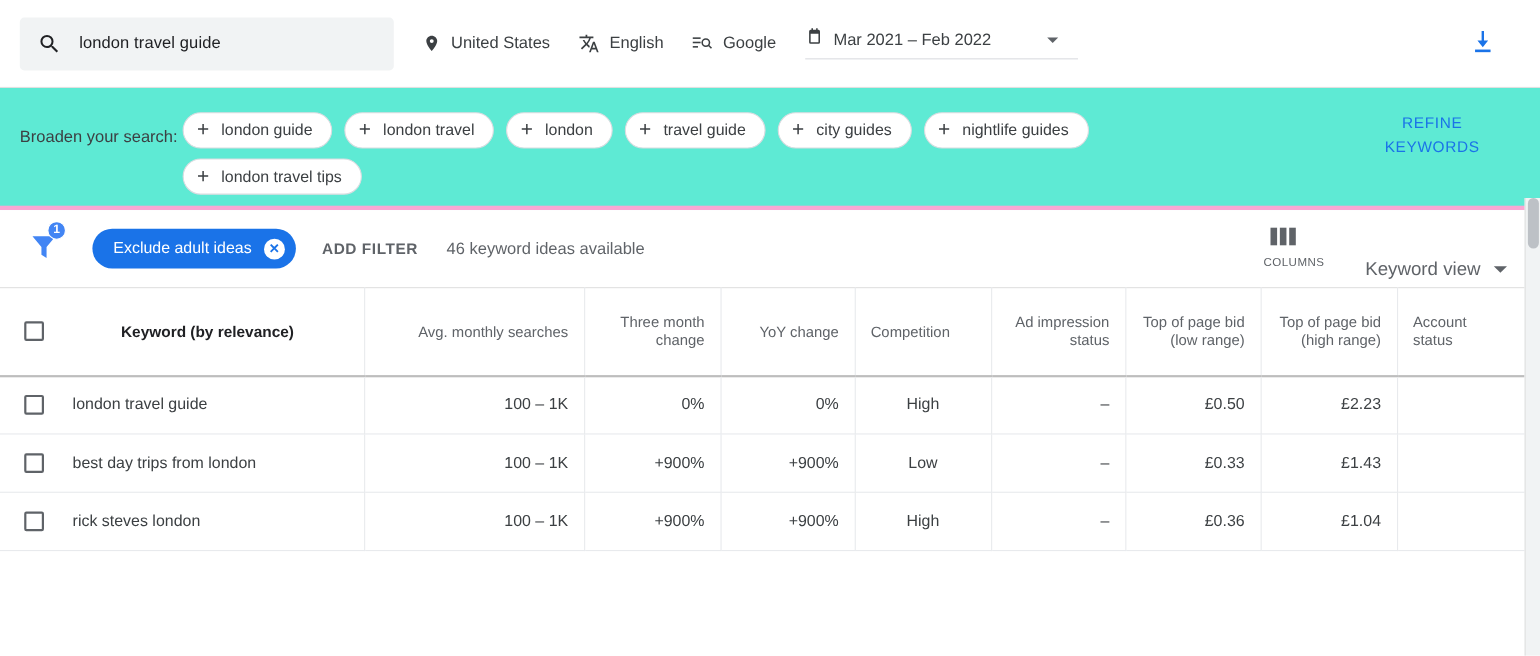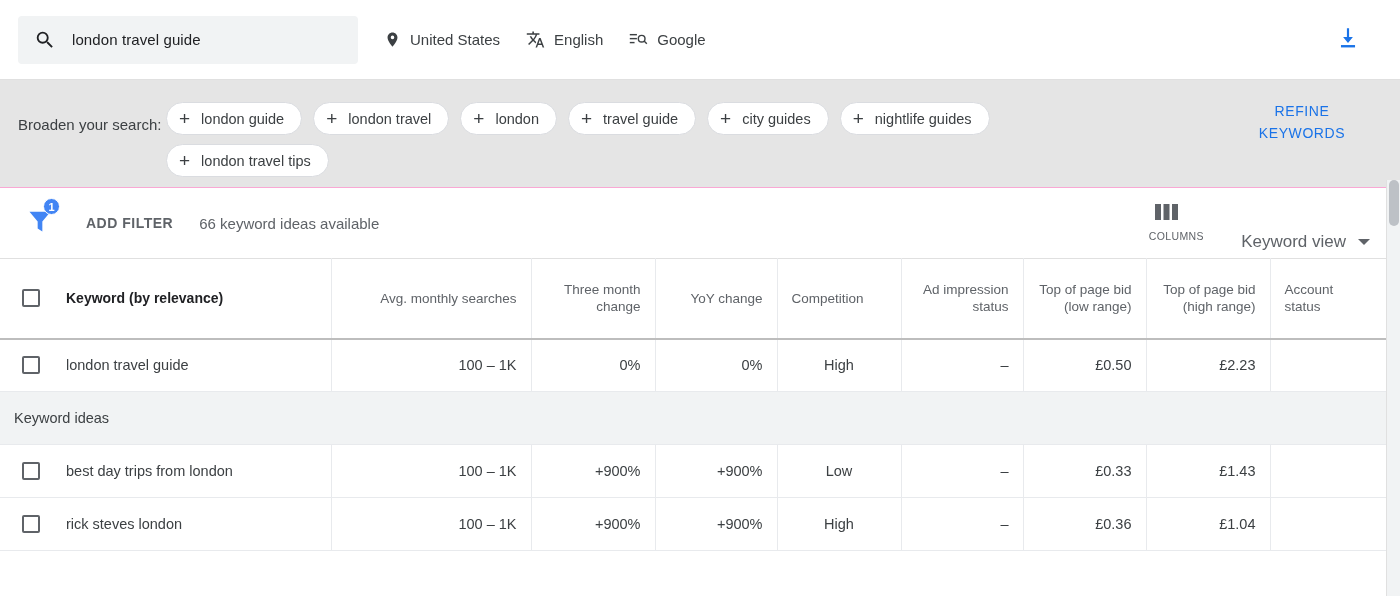--- a/index.html
+++ b/index.html
@@ -67,22 +67,22 @@
     cursor: pointer;
   }
 
   
   #broaden {
     position: relative;
     min-height: 98px;
     display: flex;
     align-items: flex-start;
     padding: 16px 18px 10px 18px;
-    border-bottom: 1px solid #f9a8d4;
-    background: #e5e5e5;
+    border-bottom: 4px solid #f9a8d4;
+    background: #5eead4;
   }
   #broaden-label {
     width: 148px; flex: 0 0 148px;
     font-size: 15px; color: #3c4043;
     line-height: 21px;
     padding-top: 18px;
   }
   #chips {
     display: flex; flex-wrap: wrap;
     gap: 9px 11px;
@@ -203,21 +203,21 @@
     text-align: left;
     font-size: 14px;
     font-weight: bold;
     color: #202124;
     padding-left: 0;
   }
   #kwtable thead th.num { text-align: right; }
   #kwtable thead th.txt { text-align: left; }
   #kwtable thead th.last { border-right: none; }
 
-  th.kwcol .hdr-inner { display: flex; align-items: center; }
+  th.kwcol .hdr-inner { display: flex; align-items: center; gap: 44px; }
   .cbox {
     width: 18px; height: 18px;
     border: 2px solid #5f6368;
     border-radius: 2px;
     flex: 0 0 18px;
     background: #fff;
     cursor: pointer;
   }
   th.kwcol .cbox { margin-left: 22px; margin-right: 26px; }
   td.kwcell .cbox { margin-left: 22px; margin-right: 26px; }
@@ -301,20 +301,31 @@
         <rect x="1" y="5" width="9" height="1.8" fill="#3c4043"></rect>
         <rect x="1" y="10" width="9" height="1.8" fill="#3c4043"></rect>
         <rect x="1" y="15" width="6" height="1.8" fill="#3c4043"></rect>
         <circle cx="16" cy="11" r="4.2" fill="none" stroke="#3c4043" stroke-width="1.8"></circle>
         <line x1="19" y1="14" x2="22.5" y2="17.5" stroke="#3c4043" stroke-width="1.8"></line>
       </svg>
     </span>
     <span>Google</span>
   </div>
 
+  <div id="daterange">
+    <div class="dr-inner">
+      <span class="ticon">
+        <svg width="17" height="17" viewBox="0 0 24 24">
+            <path fill="#3c4043" d="M17 3h-1V1h-2v2H10V1H8v2H7a2 2 0 0 0-2 2v14a2 2 0 0 0 2 2h10a2 2 0 0 0 2-2V5a2 2 0 0 0-2-2zm0 16H7V8h10v11z"></path>
+          </svg>
+      </span>
+      <span class="dr-label">Mar 2021 – Feb 2022</span>
+      <span class="caret"></span>
+    </div>
+  </div>
 
   <div id="download-btn">
     <span>
       <svg width="26" height="26" viewBox="0 0 24 24">
         <path fill="#1a73e8" d="M11 3h2v8h3.5L12 16.5 7.5 11H11V3z"></path>
         <rect x="5.5" y="18.5" width="13" height="2.2" fill="#1a73e8"></rect>
       </svg>
     </span>
   </div>
 </div>
@@ -359,23 +370,27 @@
 <div id="filterbar">
   <div id="filter-icon-wrap">
     <span>
       <svg width="28" height="28" viewBox="0 0 24 24">
           <path fill="#4285f4" d="M3 4h18l-7 8.5V21l-4-2.5v-6L3 4z"></path>
         </svg>
     </span>
     <span id="filter-badge">1</span>
   </div>
 
+  <div id="exclude-chip">
+    <span>Exclude adult ideas</span>
+    <span class="xbtn">✕</span>
+  </div>
 
   <div id="add-filter">ADD FILTER</div>
-  <div id="ideas-count">66 keyword ideas available</div>
+  <div id="ideas-count">46 keyword ideas available</div>
 
   <div id="columns-btn">
     <span class="colicon">
       <svg width="26" height="20" viewBox="0 0 26 20">
         <rect x="1" y="2" width="6" height="16" fill="#5f6368"></rect>
         <rect x="9.5" y="2" width="6" height="16" fill="#5f6368"></rect>
         <rect x="18" y="2" width="6" height="16" fill="#5f6368"></rect>
       </svg>
     </span>
     <span class="collabel">COLUMNS</span>
@@ -431,23 +446,20 @@
         <td class="num">100 – 1K</td>
         <td class="num">0%</td>
         <td class="num">0%</td>
         <td class="txt">High</td>
         <td class="num">–</td>
         <td class="num">£0.50</td>
         <td class="num">£2.23</td>
         <td class="txt last"></td>
       </tr>
 
-      <tr class="group-row">
-        <td colspan="9">Keyword ideas</td>
-      </tr>
 
       <tr>
         <td class="kwcell">
           <div class="cell-inner">
             <span class="cbox"></span>
             <span class="kwtext">best day trips from london</span>
           </div>
         </td>
         <td class="num">100 – 1K</td>
         <td class="num">+900%</td>

